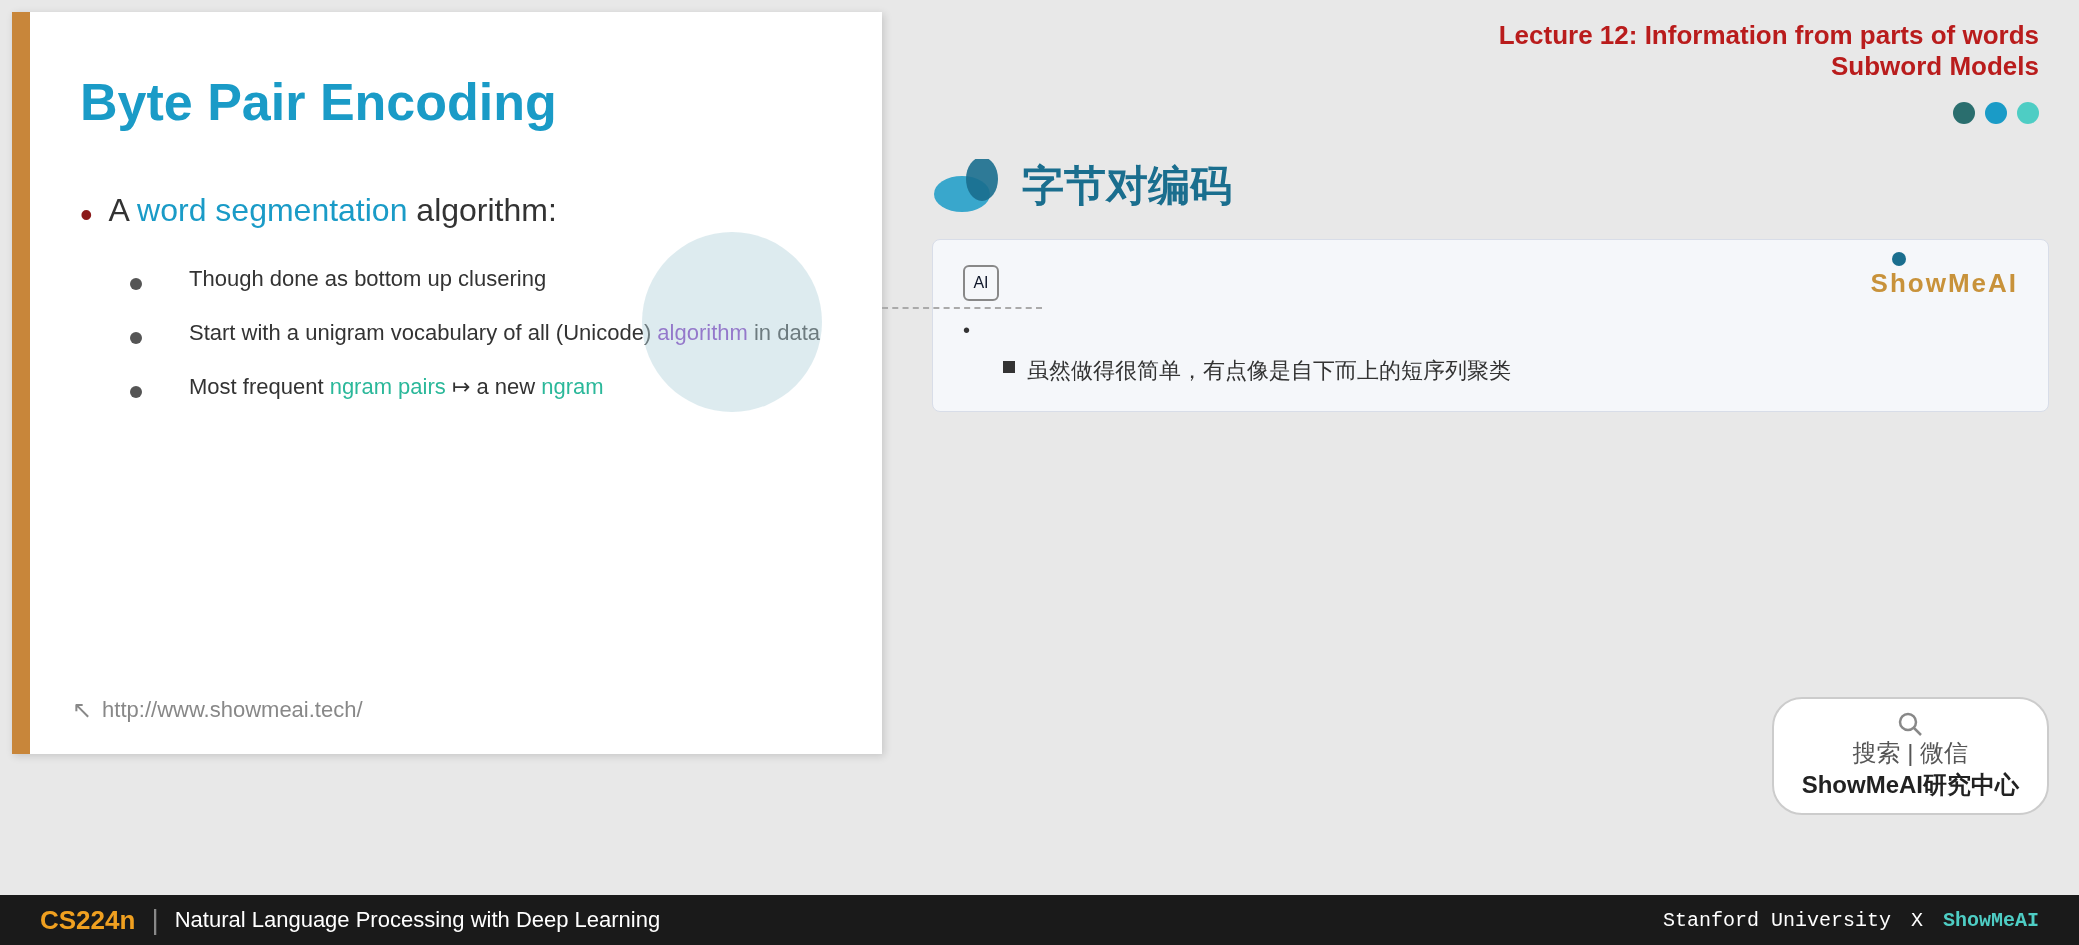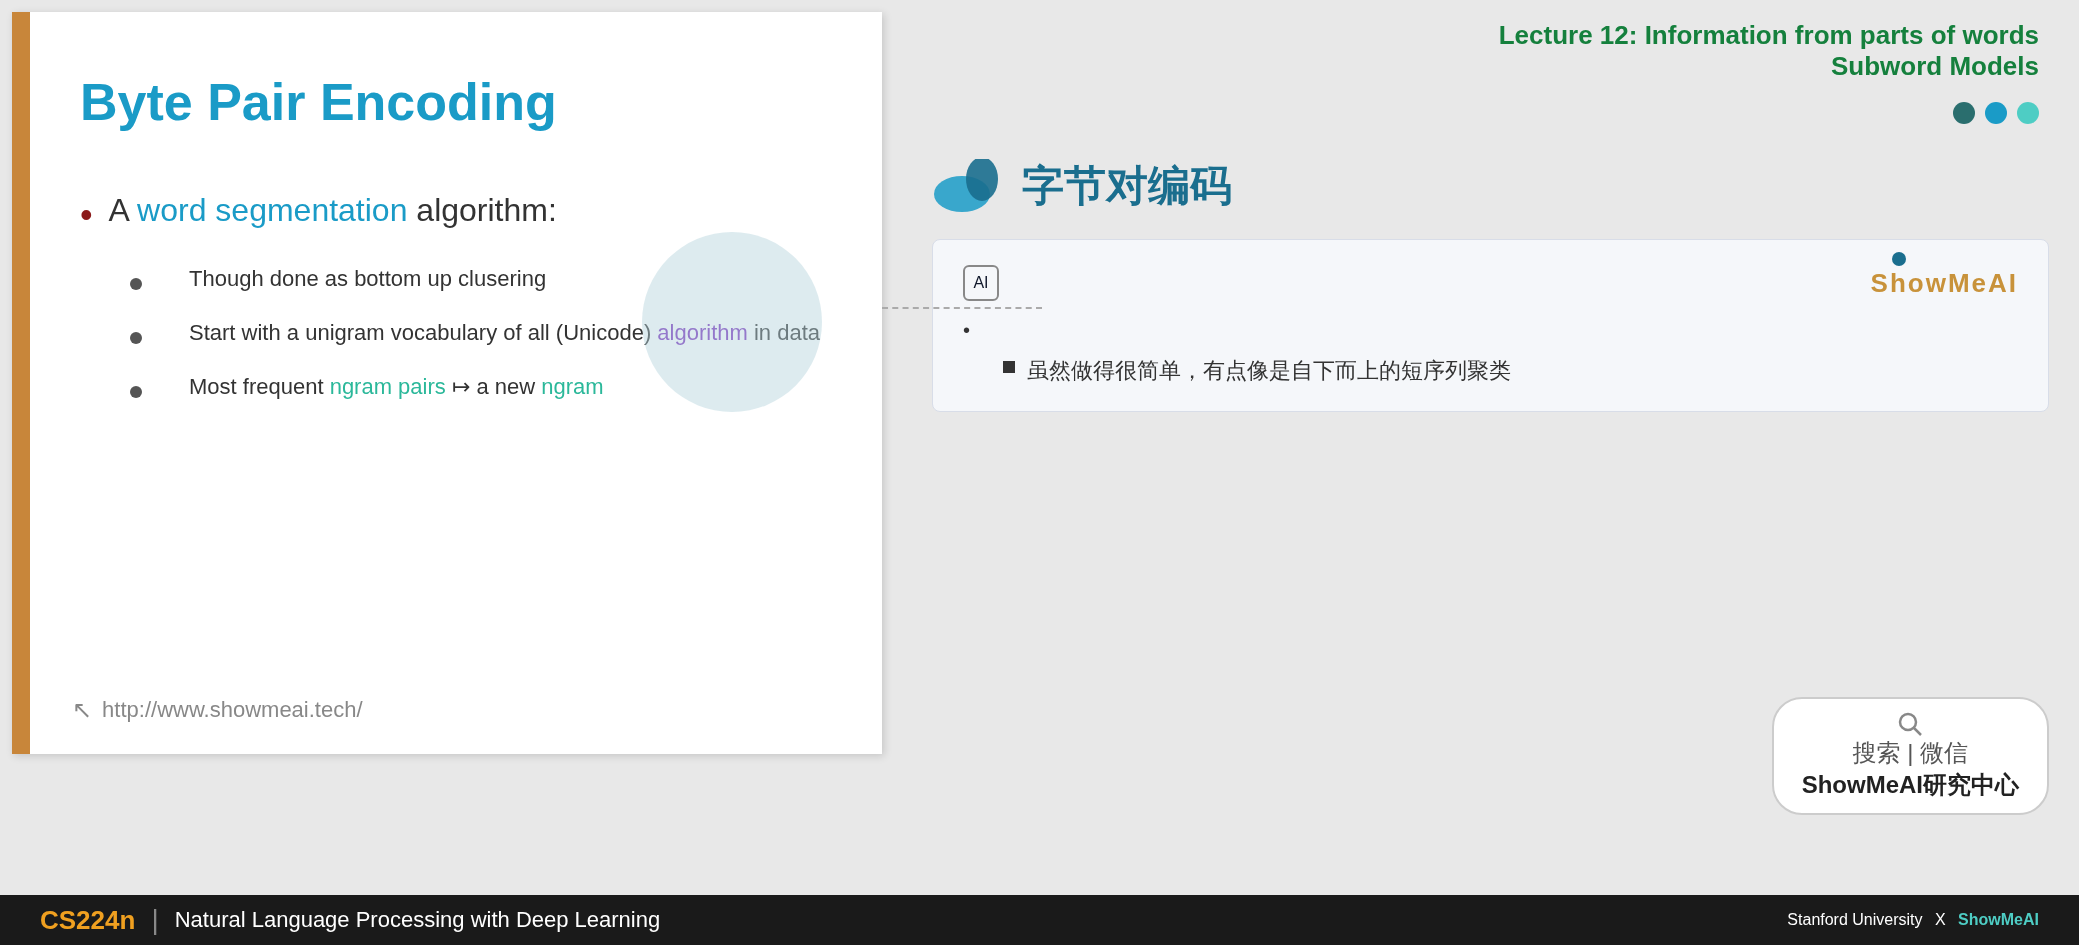--- a/index.html
+++ b/index.html
@@ -158,21 +158,21 @@
     
     .lecture-header {
       text-align: right;
       margin-bottom: 20px;
       padding-right: 10px;
     }
 
     .lecture-title {
       font-size: 26px;
       font-weight: bold;
-      color: #15803d;
+      color: #b91c1c;
     }
 
     
     .teal-dots {
       display: flex;
       justify-content: flex-end;
       gap: 10px;
       margin-top: 8px;
       padding-right: 10px;
     }
@@ -334,22 +334,23 @@
       color: #888;
       font-size: 28px;
     }
 
     .bottom-desc {
       color: white;
       font-size: 22px;
     }
 
     .bottom-right {
-      font-size: 16px;
+      font-size: 20px;
       color: white;
+      font-family: Liberation Mono, monospace;
     }
 
     .stanford-text {
       color: white;
     }
 
     .x-separator {
       color: white;
       margin: 0 8px;
     }

